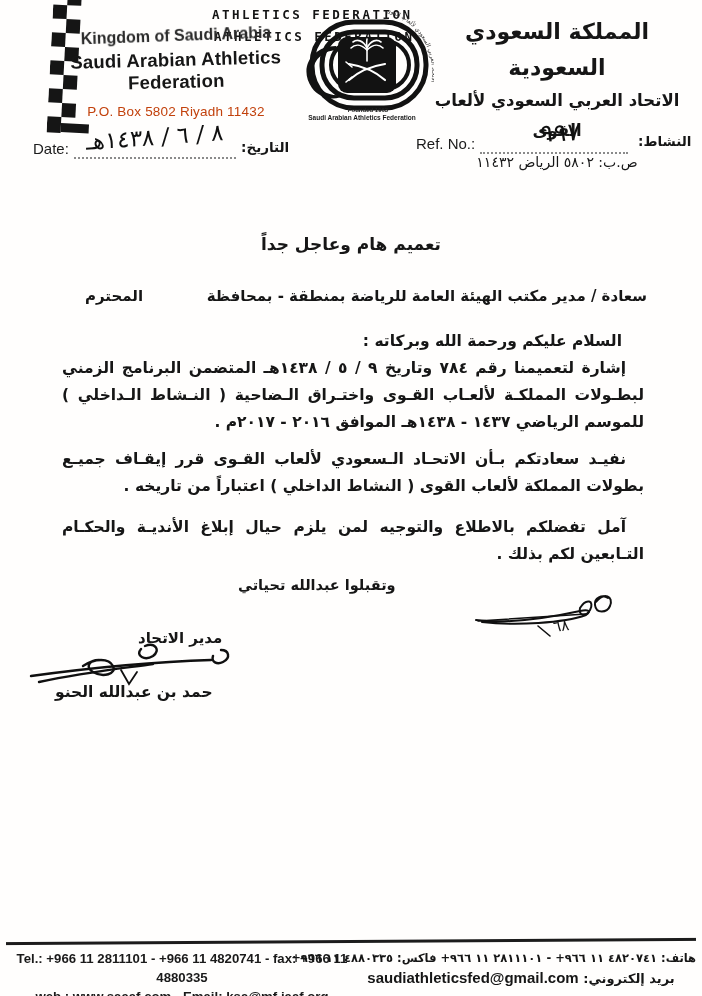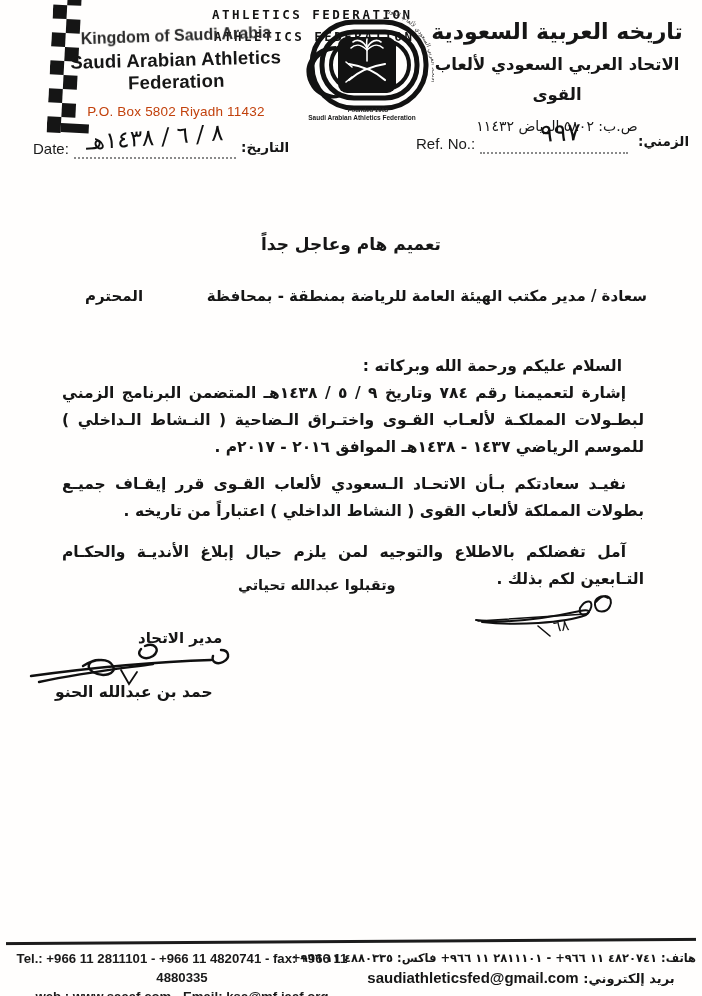--- a/index.html
+++ b/index.html
@@ -32,21 +32,21 @@
   .hand{
     font-family:"DejaVu Sans",sans-serif; color:#101010; white-space:nowrap;
     direction:rtl; unicode-bidi:plaintext;
   }
   .hand-date{font-size:23px; transform:rotate(-4deg) skewX(-4deg); letter-spacing:2px;}
   .hand-ref{font-size:25px; transform:rotate(-3deg) skewX(-6deg); letter-spacing:1px;}
   
   .ar{font-family:"DejaVu Sans",sans-serif; direction:rtl;}
   .title{top:234px; left:0; width:100%; text-align:center; font-size:17px; font-weight:bold; filter:blur(.15px);}
   .addressee{top:287px; left:85px; right:55px; display:flex; justify-content:space-between; font-size:15px; font-weight:bold;}
-  .bodytxt{top:328px; left:62px; right:58px; font-size:15.5px; font-weight:bold; line-height:27px; text-align:justify; filter:blur(.12px);margin-top:25px;}
+  .bodytxt{top:328px; left:62px; right:58px; font-size:15.5px; font-weight:bold; line-height:27px; text-align:justify; filter:blur(.12px);}
   .bodytxt .sal{text-align:right; text-indent:22px;}
   .bodytxt .para{text-indent:18px;}
   .bodytxt .gap1{margin-top:10px;}
   .bodytxt .gap2{margin-top:14px;}
   .closing{top:577px; left:238px; font-size:14.5px; font-weight:bold;}
   .sig1{left:468px; top:590px;}
   .signote{left:553px; top:617px; font-size:15px; transform:rotate(-8deg); font-family:"DejaVu Sans",sans-serif;}
   .signer-title{left:138px; top:629px; font-size:15px; font-weight:bold;}
   .sig2{left:25px; top:642px;}
   .signer-name{left:55px; top:683px; font-size:15.5px; font-weight:bold; letter-spacing:.3px;}
@@ -112,34 +112,34 @@
         <path d="M64,56 L70,61"></path>
     </g>
     <text font-size="6" fill="#222" text-anchor="middle" x="86" y="106" font-family="Liberation Sans,sans-serif" font-weight="bold">Founded 1963</text>
     <text font-size="6.5" fill="#1a1a1a" text-anchor="middle" x="80" y="114" font-family="Liberation Sans,sans-serif" font-weight="bold">Saudi Arabian Athletics Federation</text>
     <text font-size="6" fill="#333" font-family="DejaVu Sans,sans-serif">
       <textPath href="#arcP">الاتحاد العربي السعودي لألعاب القوى</textPath>
     </text>
   </svg>
 
   <div class="abs hdr-ar">
-    <span class="a1">تاريخه العربية السعودية</span>
+    <span class="a1">المملكة السعودي السعودية</span>
     <span class="a2">الاتحاد العربي السعودي لألعاب القوى</span>
     <span class="a3">ص.ب: ٥٨٠٢ الرياض ١١٤٣٢</span>
   </div>
 
   <span class="abs lbl-en" style="left:33px; top:140px;">Date:</span>
   <span class="abs dotline" style="left:74px; top:156px; width:162px;"></span>
   <span class="abs hand hand-date" style="left:86px; top:124px;">٨ / ٦ / ١٤٣٨هـ</span>
   <span class="abs lbl-ar" style="left:241px; top:139px;text-align:right;">التاريخ:</span>
 
   <span class="abs lbl-en" style="left:416px; top:135px;">Ref. No.:</span>
   <span class="abs dotline" style="left:480px; top:151px; width:148px;"></span>
   <span class="abs hand hand-ref" style="left:540px; top:118px;">٩٩٧</span>
-  <span class="abs lbl-ar" style="left:638px; top:133px;">الزمني:</span>
+  <span class="abs lbl-ar" style="left:638px; top:133px;">النشاط:</span>
 
   <div class="abs ar title">تعميم هام وعاجل جداً</div>
 
   <div class="abs ar addressee">
     <span>سعادة / مدير مكتب الهيئة العامة للرياضة بمنطقة - بمحافظة</span>
     <span>المحترم</span>
   </div>
 
   <div class="abs ar bodytxt">
     <div class="sal">السلام عليكم ورحمة الله وبركاته :</div>

